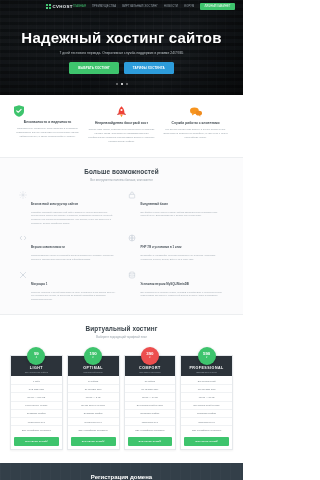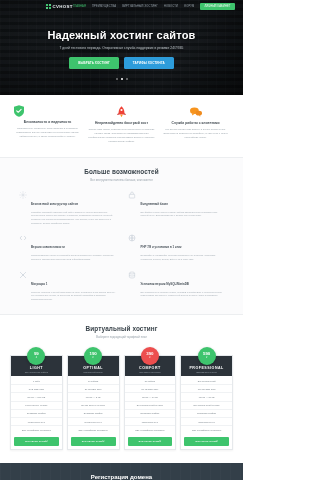--- a/index.html
+++ b/index.html
@@ -59,21 +59,21 @@
     font-size: 2.6px; color: #ffffff; background: #3ec46d;
     padding: 2px 4px; border-radius: 1px; text-transform: uppercase;
     white-space: nowrap; letter-spacing: .15px;
   }
 
   .hero-inner {
     position: relative; z-index: 3; text-align: center;
     padding-top: 17px;
   }
   .hero-title {
-    color: #ffffff; font-size: 11px; font-weight: bold;
+    color: #ffffff; font-size: 15px; font-weight: bold;
     letter-spacing: .2px; text-shadow: 0 1px 3px rgba(0,0,0,.6);
   }
   .hero-sub {
     color: #c2cace; font-size: 3.3px; margin-top: 5px; letter-spacing: .05px;
     text-shadow: 0 1px 2px rgba(0,0,0,.6);
   }
   .hero-btns { margin-top: 7px; display: flex; justify-content: center; gap: 5px; }
   .btn-hero {
     font-size: 3px; color: #fff; padding: 4px 9px; border-radius: 1.5px;
     font-weight: bold; letter-spacing: .1px; white-space: nowrap;

